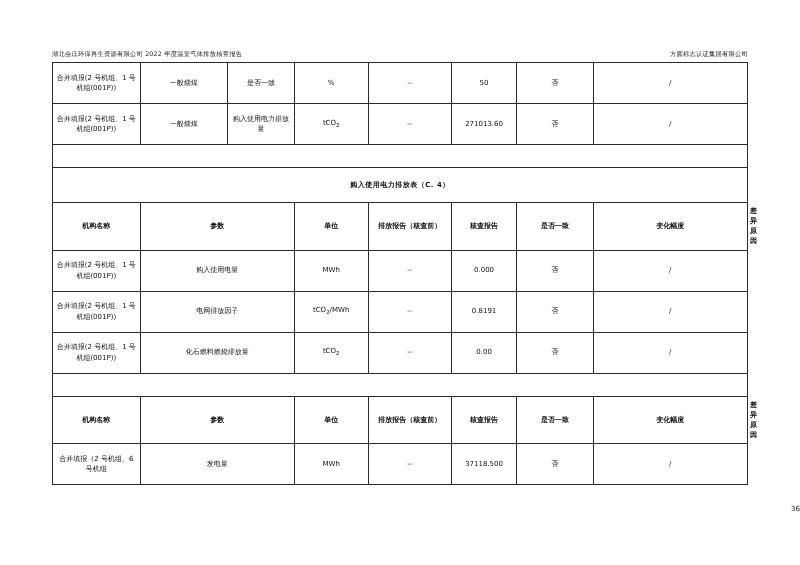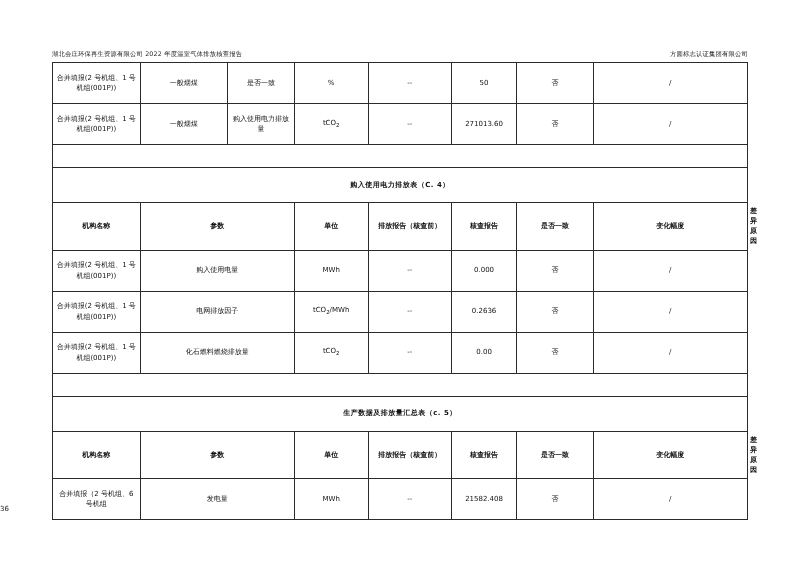--- a/index.html
+++ b/index.html
@@ -81,21 +81,21 @@
     border-right: 0.8px solid #2b2b2b;
     border-top: none;
     border-bottom: none;
     height: 16px;
   }
   .pagenum {
     position: absolute;
     bottom: 52px;
     left: 0;
     width: 100%;
-    text-align: left;
+    text-align: right;
     font-size: 7px;
     color: #222;
   }
 </style>
 </head>
 <body>
 
 <div class="page">
 
   <div class="header">
@@ -164,59 +164,56 @@
         <td class="tall">0.000</td>
         <td class="tall">否</td>
         <td class="tall">/</td>
         <td class="tall"></td>
       </tr>
       <tr>
         <td class="tall">合并填报(2 号机组、1 号机组(001P))</td>
         <td class="tall" colspan="2">电网排放因子</td>
         <td class="tall">tCO<span class="sub">2</span>/MWh</td>
         <td class="tall">--</td>
-        <td class="tall">0.2636</td>
+        <td class="tall">0.8191</td>
         <td class="tall">否</td>
         <td class="tall">/</td>
         <td class="tall"></td>
       </tr>
       <tr>
         <td class="tall">合并填报(2 号机组、1 号机组(001P))</td>
         <td class="tall" colspan="2">化石燃料燃烧排放量</td>
         <td class="tall">tCO<span class="sub">2</span></td>
         <td class="tall">--</td>
         <td class="tall">0.00</td>
         <td class="tall">否</td>
         <td class="tall">/</td>
         <td class="tall"></td>
       </tr>
 
       <tr class="gap-row">
         <td colspan="8"></td>
       </tr>
 
-      <tr>
-        <td class="section" colspan="8">生产数据及排放量汇总表（c. 5）</td>
-      </tr>
       <tr>
         <td class="hrow colhdr">机构名称</td>
         <td class="hrow colhdr" colspan="2">参数</td>
         <td class="hrow colhdr">单位</td>
         <td class="hrow twoline">排放报告（核查前）</td>
         <td class="hrow colhdr">核查报告</td>
         <td class="hrow colhdr">是否一致</td>
         <td class="hrow colhdr">变化幅度</td>
         <td class="hrow colhdr">差异原因</td>
       </tr>
       <tr>
         <td class="tall">合并填报（2 号机组、6 号机组</td>
         <td class="tall" colspan="2">发电量</td>
         <td class="tall">MWh</td>
         <td class="tall">--</td>
-        <td class="tall">21582.408</td>
+        <td class="tall">37118.500</td>
         <td class="tall">否</td>
         <td class="tall">/</td>
         <td class="tall"></td>
       </tr>
     </tbody>
       </table>
   </div>
 
   <div class="pagenum">36</div>
 </div>

